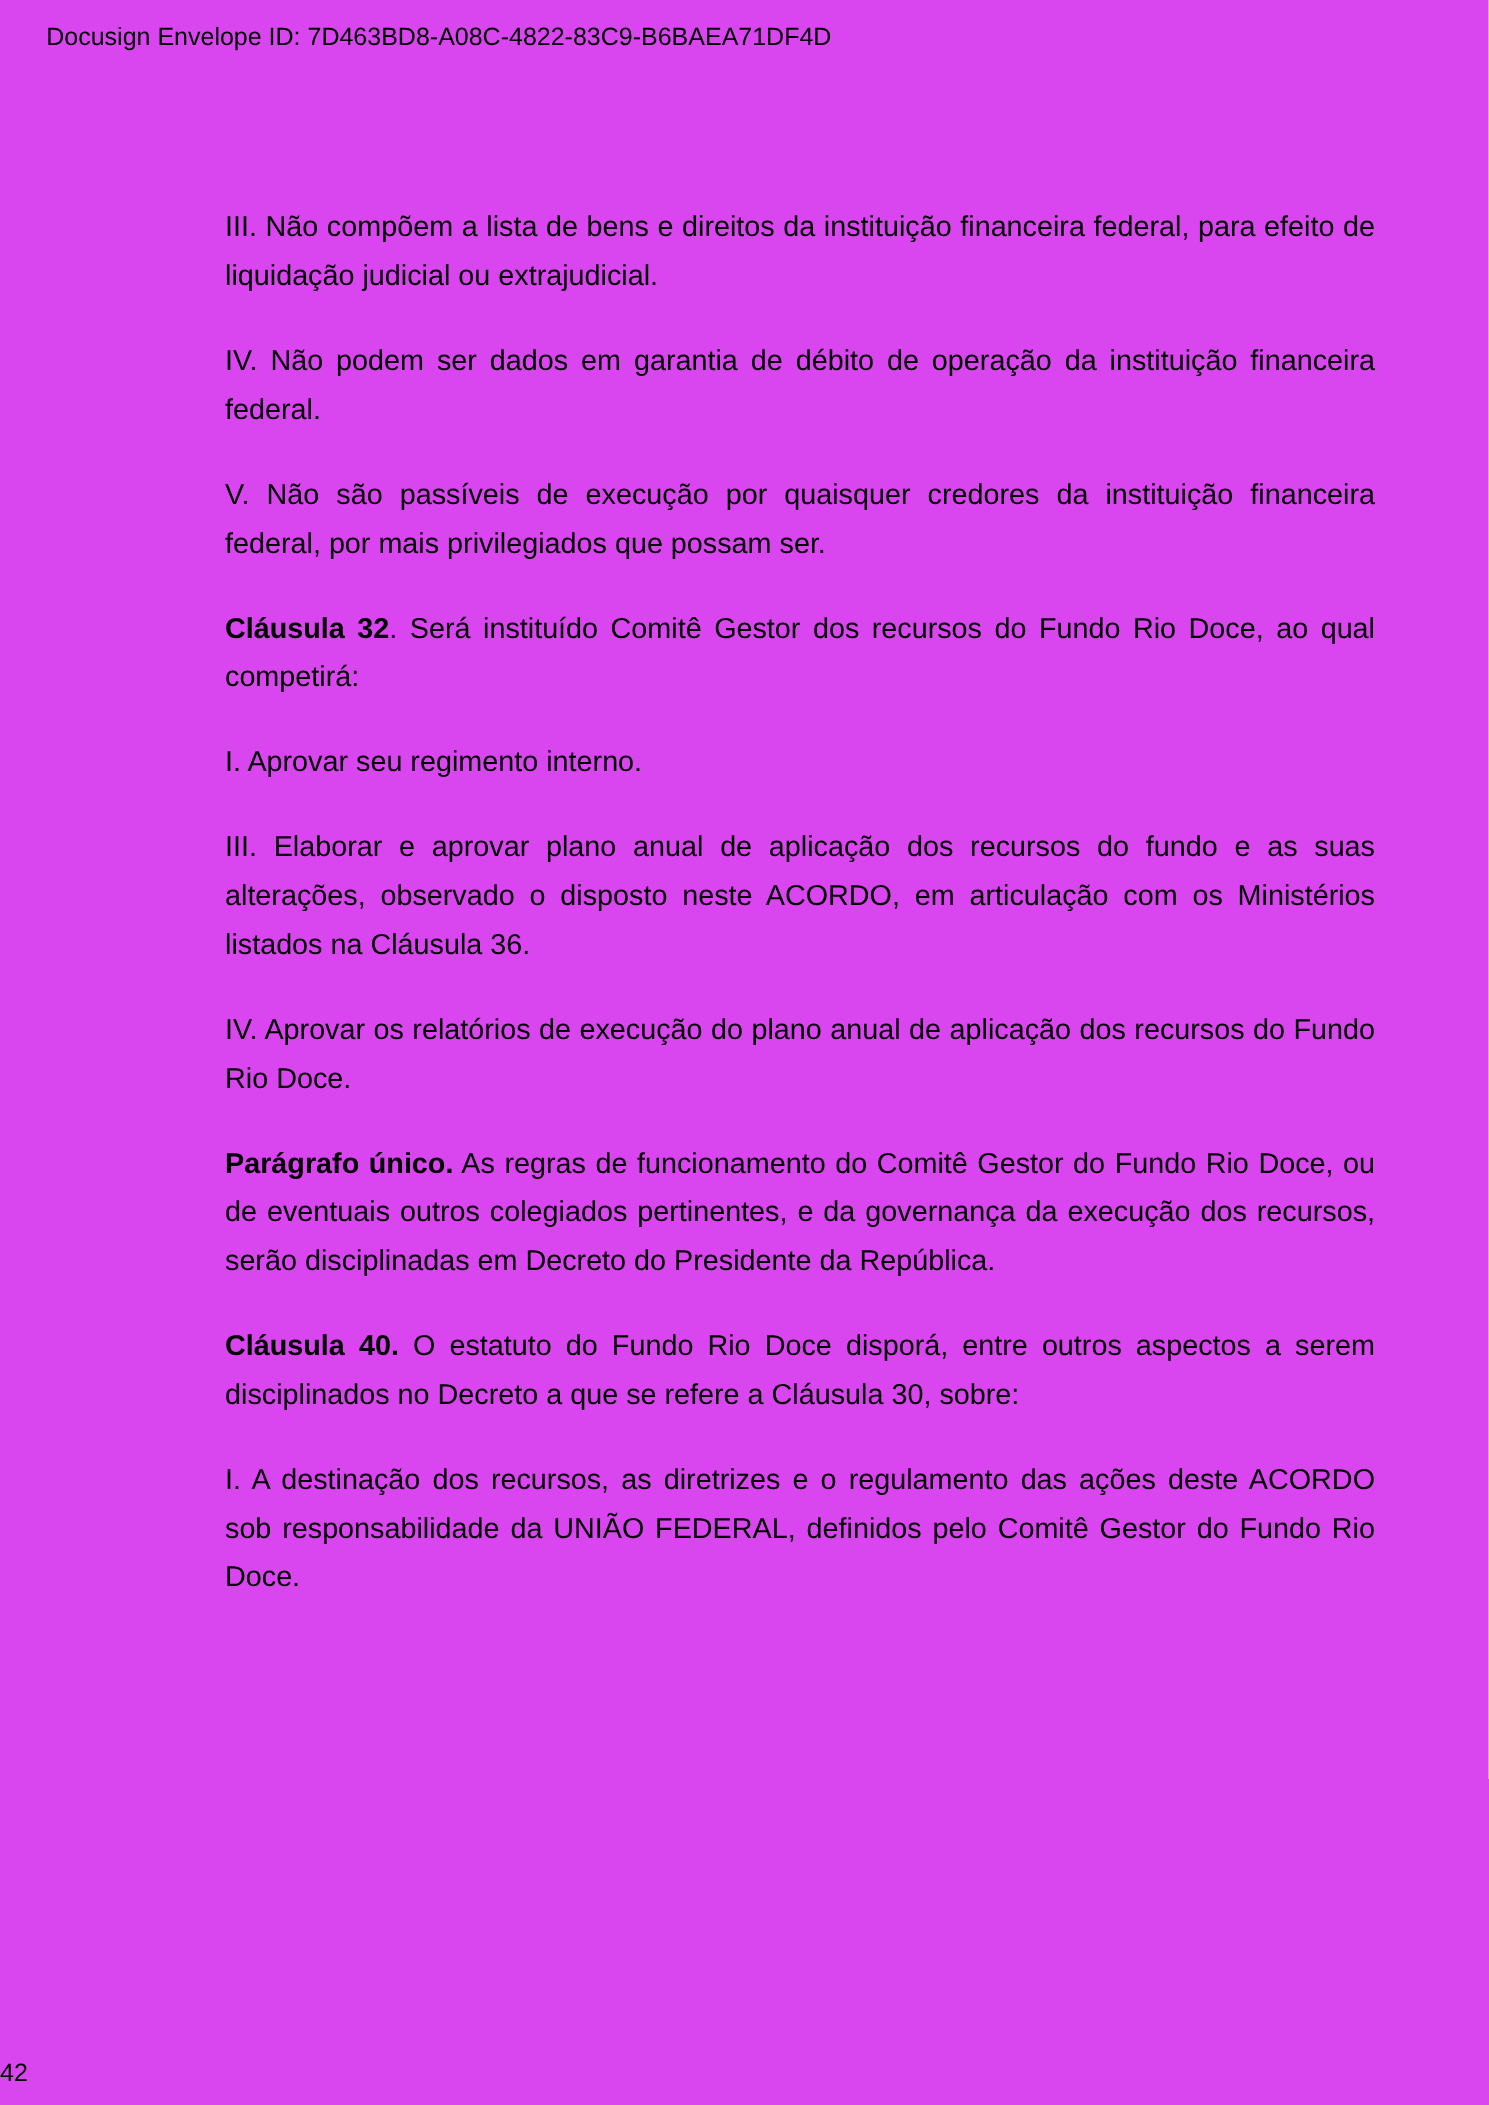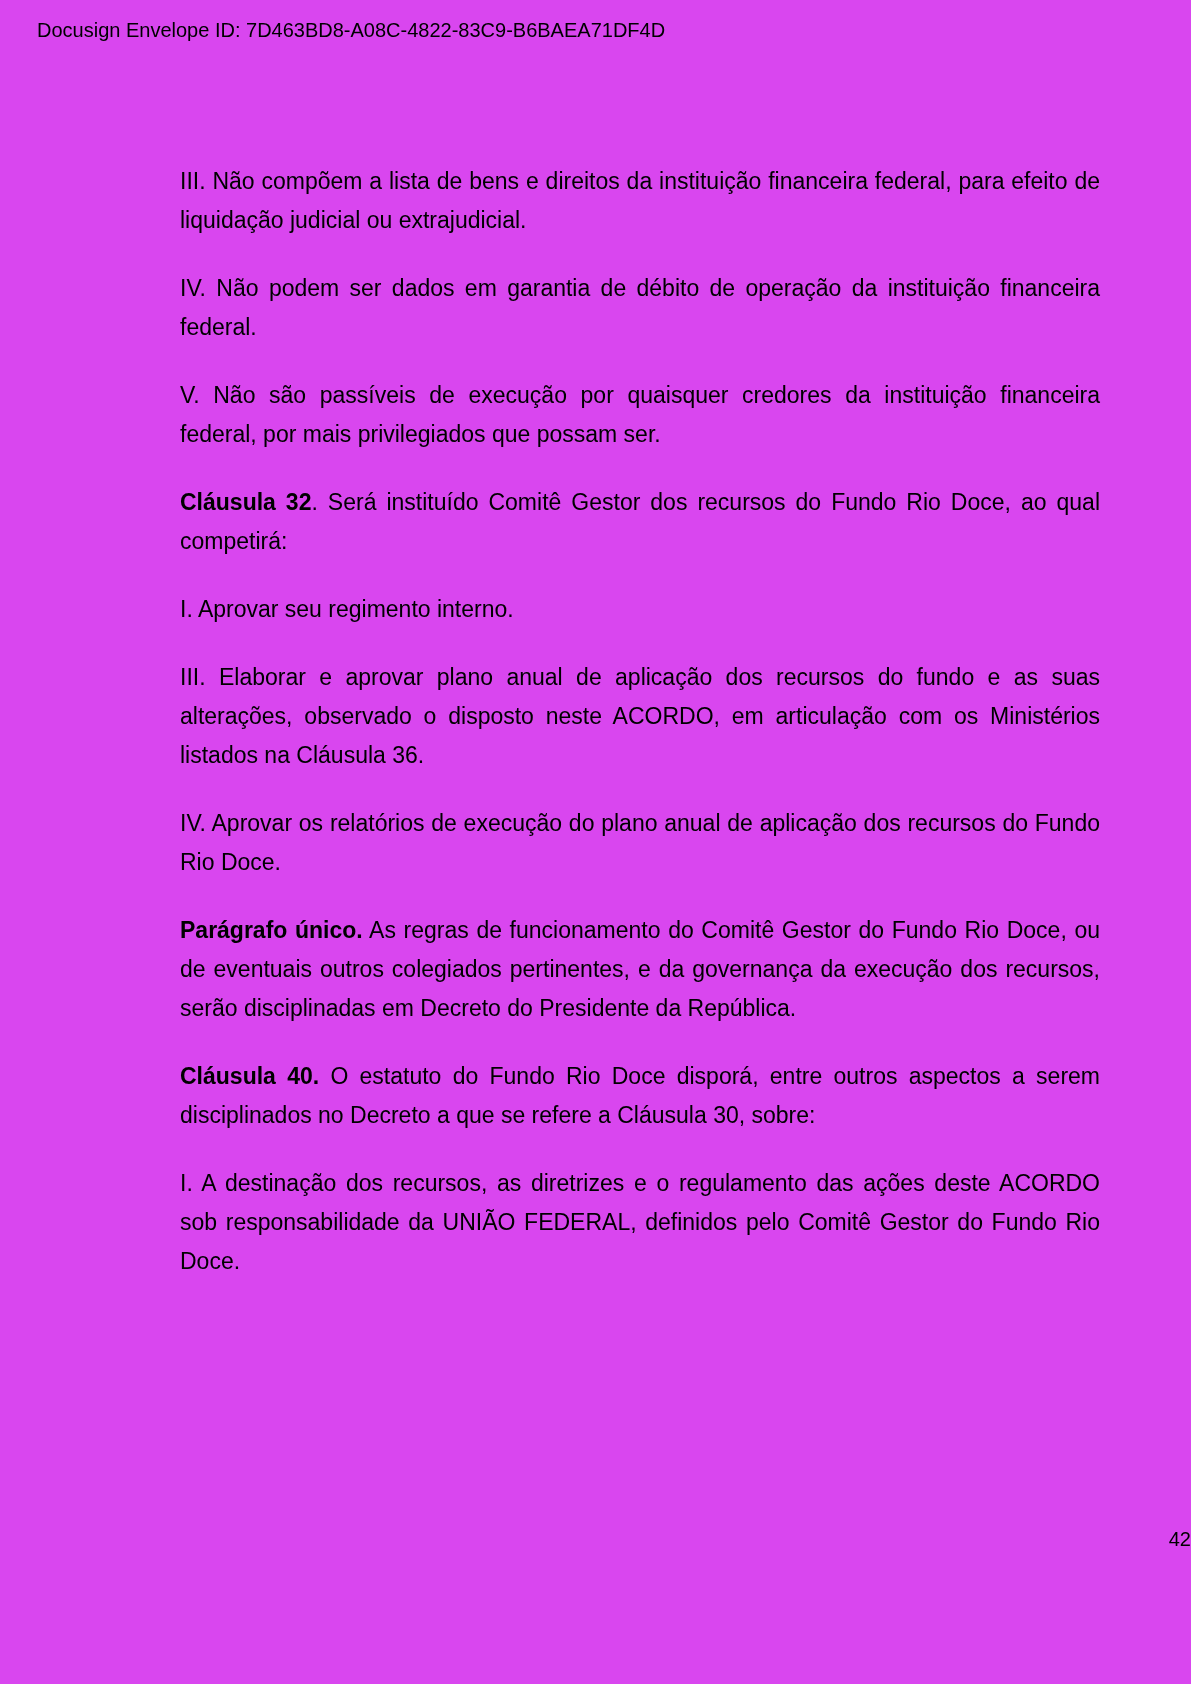--- a/index.html
+++ b/index.html
@@ -38,24 +38,24 @@
   }
   .content p.para {
     margin: 0 0 29px 0;
     padding: 0;
   }
   .lead-bold {
     font-weight: 700;
   }
   .page-footer {
     position: absolute;
-    top: 1528px;
+    top: 1648px;
     left: 0;
     width: 100%;
-    text-align: right;
+    text-align: left;
     font-size: 20px;
     line-height: 23px;
     color: #000000;
   }
 </style>
 </head>
 <body>
 
 <div class="page">
 

